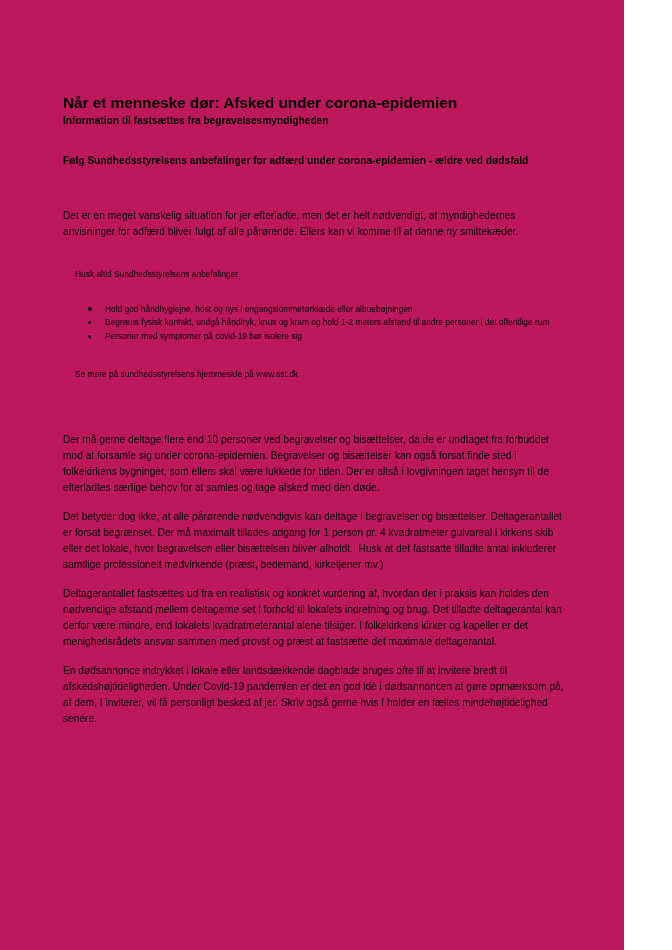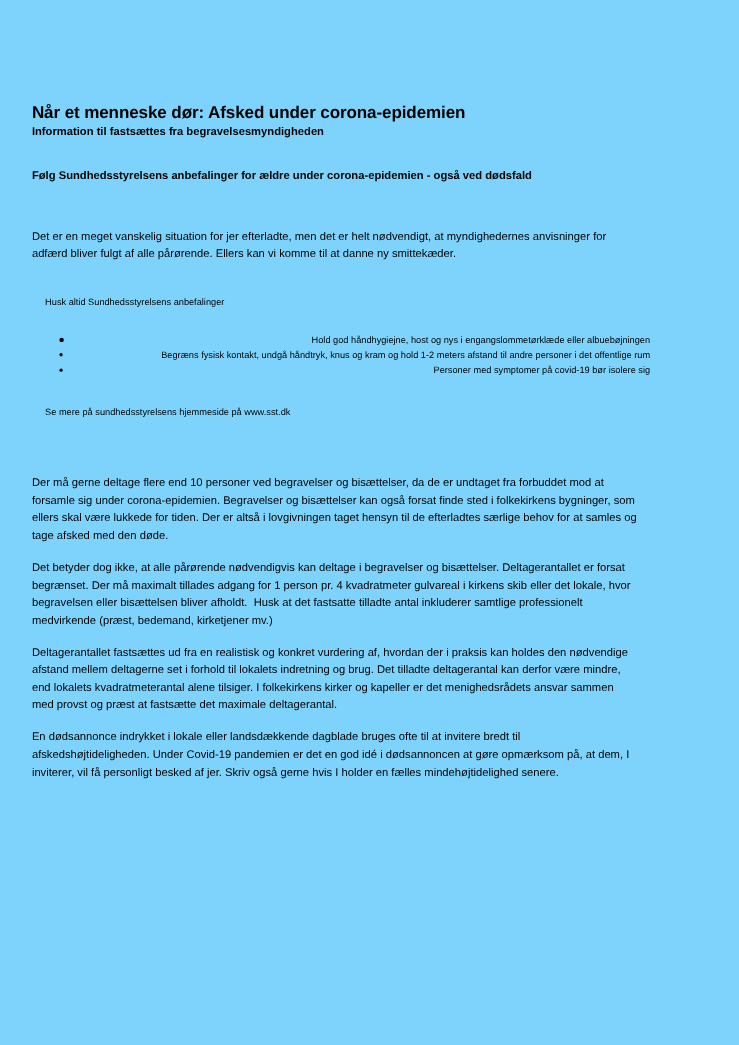--- a/index.html
+++ b/index.html
@@ -9,25 +9,25 @@
   }
   body {
     width: 672px;
     height: 950px;
     font-family: "Liberation Sans", sans-serif;
     color: #000000;
     -webkit-font-smoothing: antialiased;
   }
   .page {
     position: relative;
-    width: 672px;
+    width: 624px;
     height: 950px;
-    background: #7dd3fc;
+    background: #be185d;
     box-sizing: border-box;
-    padding: 93px 60px 0 29px;
+    padding: 93px 60px 0 63px;
   }
   .doc-title {
     font-size: 15.5px;
     font-weight: bold;
     line-height: 19px;
     letter-spacing: -0.1px;
     margin: 0 0 2px 0;
   }
   .doc-subtitle {
     font-size: 10.2px;
@@ -66,21 +66,20 @@
     margin: 0;
     padding: 0;
   }
   ul.bullet-list > li {
     position: relative;
     font-size: 8.4px;
     line-height: 12.6px;
     padding-left: 42px;
     margin: 0 0 1px 0;
     max-width: 520px;
-    text-align: right;
   }
   ul.bullet-list > li::before {
     content: "";
     position: absolute;
     left: 25px;
     top: 5px;
     width: 3.4px;
     height: 3.4px;
     border-radius: 50%;
     background: #000000;
@@ -95,21 +94,21 @@
 </head>
 <body>
 
 <div class="page">
 
   <h1 class="doc-title">Når et menneske dør: Afsked under corona-epidemien</h1>
   <div class="doc-subtitle">Information til fastsættes fra begravelsesmyndigheden</div>
 
   <div class="gap-xl"></div>
 
-  <h2 class="section-heading">Følg Sundhedsstyrelsens anbefalinger for ældre under corona-epidemien - også ved dødsfald</h2>
+  <h2 class="section-heading">Følg Sundhedsstyrelsens anbefalinger for adfærd under corona-epidemien - ældre ved dødsfald</h2>
 
   <div class="gap-md"></div>
 
 
   <div class="gap-md"></div>
 
 
   <div class="gap-md"></div>
 
   <p class="body-para">Det er en meget vanskelig situation for jer efterladte, men det er helt nødvendigt, at myndighedernes anvisninger for adfærd bliver fulgt af alle pårørende. Ellers kan vi komme til at danne ny smittekæder.</p>

